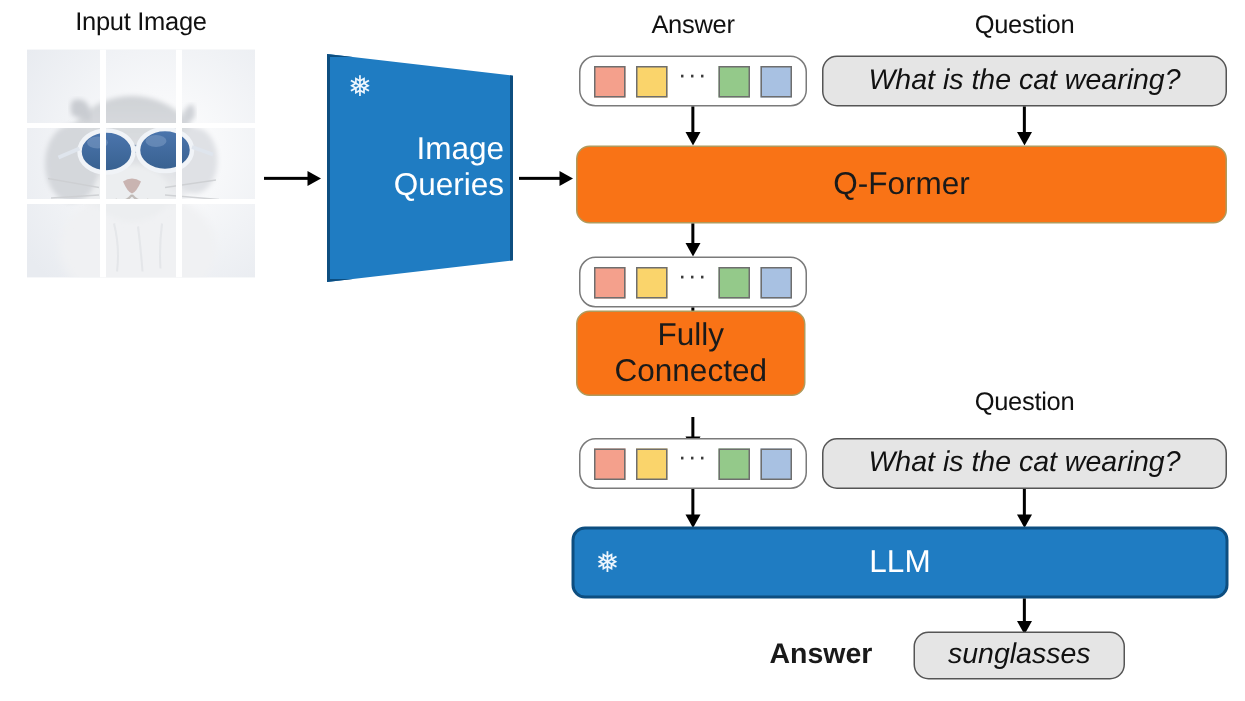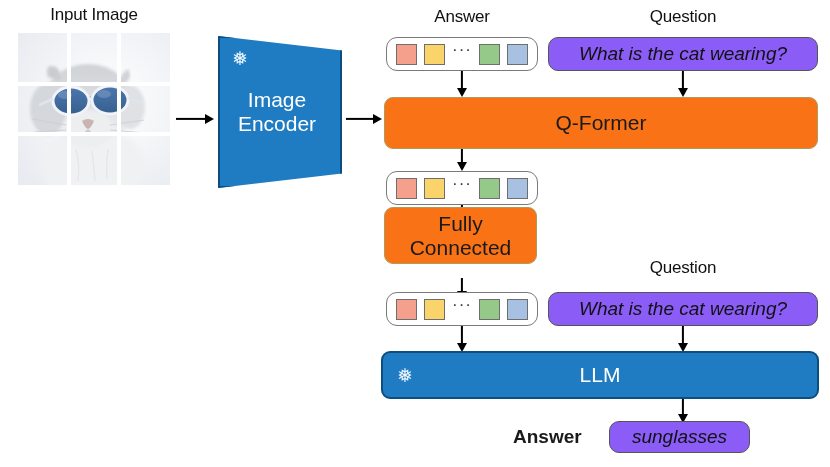--- a/index.html
+++ b/index.html
@@ -58,21 +58,21 @@
     background: #1f7cc2;
     border: 2.5px solid #0d4e80;
     box-sizing: border-box;
     clip-path: polygon(0% 0%, 100% 9.5%, 100% 90.5%, 0% 100%);
   }
   #image-encoder .enc-label {
     position: absolute;
     left: 0; right: 6px;
     top: 50%;
     transform: translateY(-50%);
-    text-align: center;
+    text-align: right;
     color: #ffffff;
     font-size: 21px;
     line-height: 1.15;
   }
   .snowflake {
     color: #eef6fd;
     font-size: 19px;
     line-height: 1;
     user-select: none;
   }
@@ -89,21 +89,21 @@
     background: #f97316;
     border: 1.6px solid #b09a5c;
     color: #1a1a1a;
   }
   .box-blue {
     background: #1f7cc2;
     border: 2px solid #0d4e80;
     color: #ffffff;
   }
   .box-white {
-    background: #8b5cf6;
+    background: #e5e5e5;
     border: 1.6px solid #555555;
     color: #111111;
   }
   .box-tokens {
     background: #ffffff;
     border: 1.6px solid #7a7a7a;
     border-radius: 11px;
     justify-content: space-between;
     padding: 0 9px;
   }
@@ -261,21 +261,21 @@
   <div class="abs arrow-h" style="left:176px; top:112px; width:38px; height:14px;">
     <div class="shaft" style="width:32px;"></div>
       <div class="head"></div>
   </div>
 
   <div class="abs" id="image-encoder">
     <div class="trap"></div>
     <div class="abs snowflake" style="left:14px; top:13px;">❅</div>
     <div class="enc-label">
       <div>Image</div>
-      <div>Encoder</div>
+      <div>Queries</div>
     </div>
   </div>
 
   <div class="abs arrow-h" style="left:346px; top:112px; width:36px; height:14px;">
     <div class="shaft" style="width:30px;"></div>
       <div class="head"></div>
   </div>
 
   <div class="abs heading" style="left:386px; top:7px; width:152px;">Answer</div>
 

